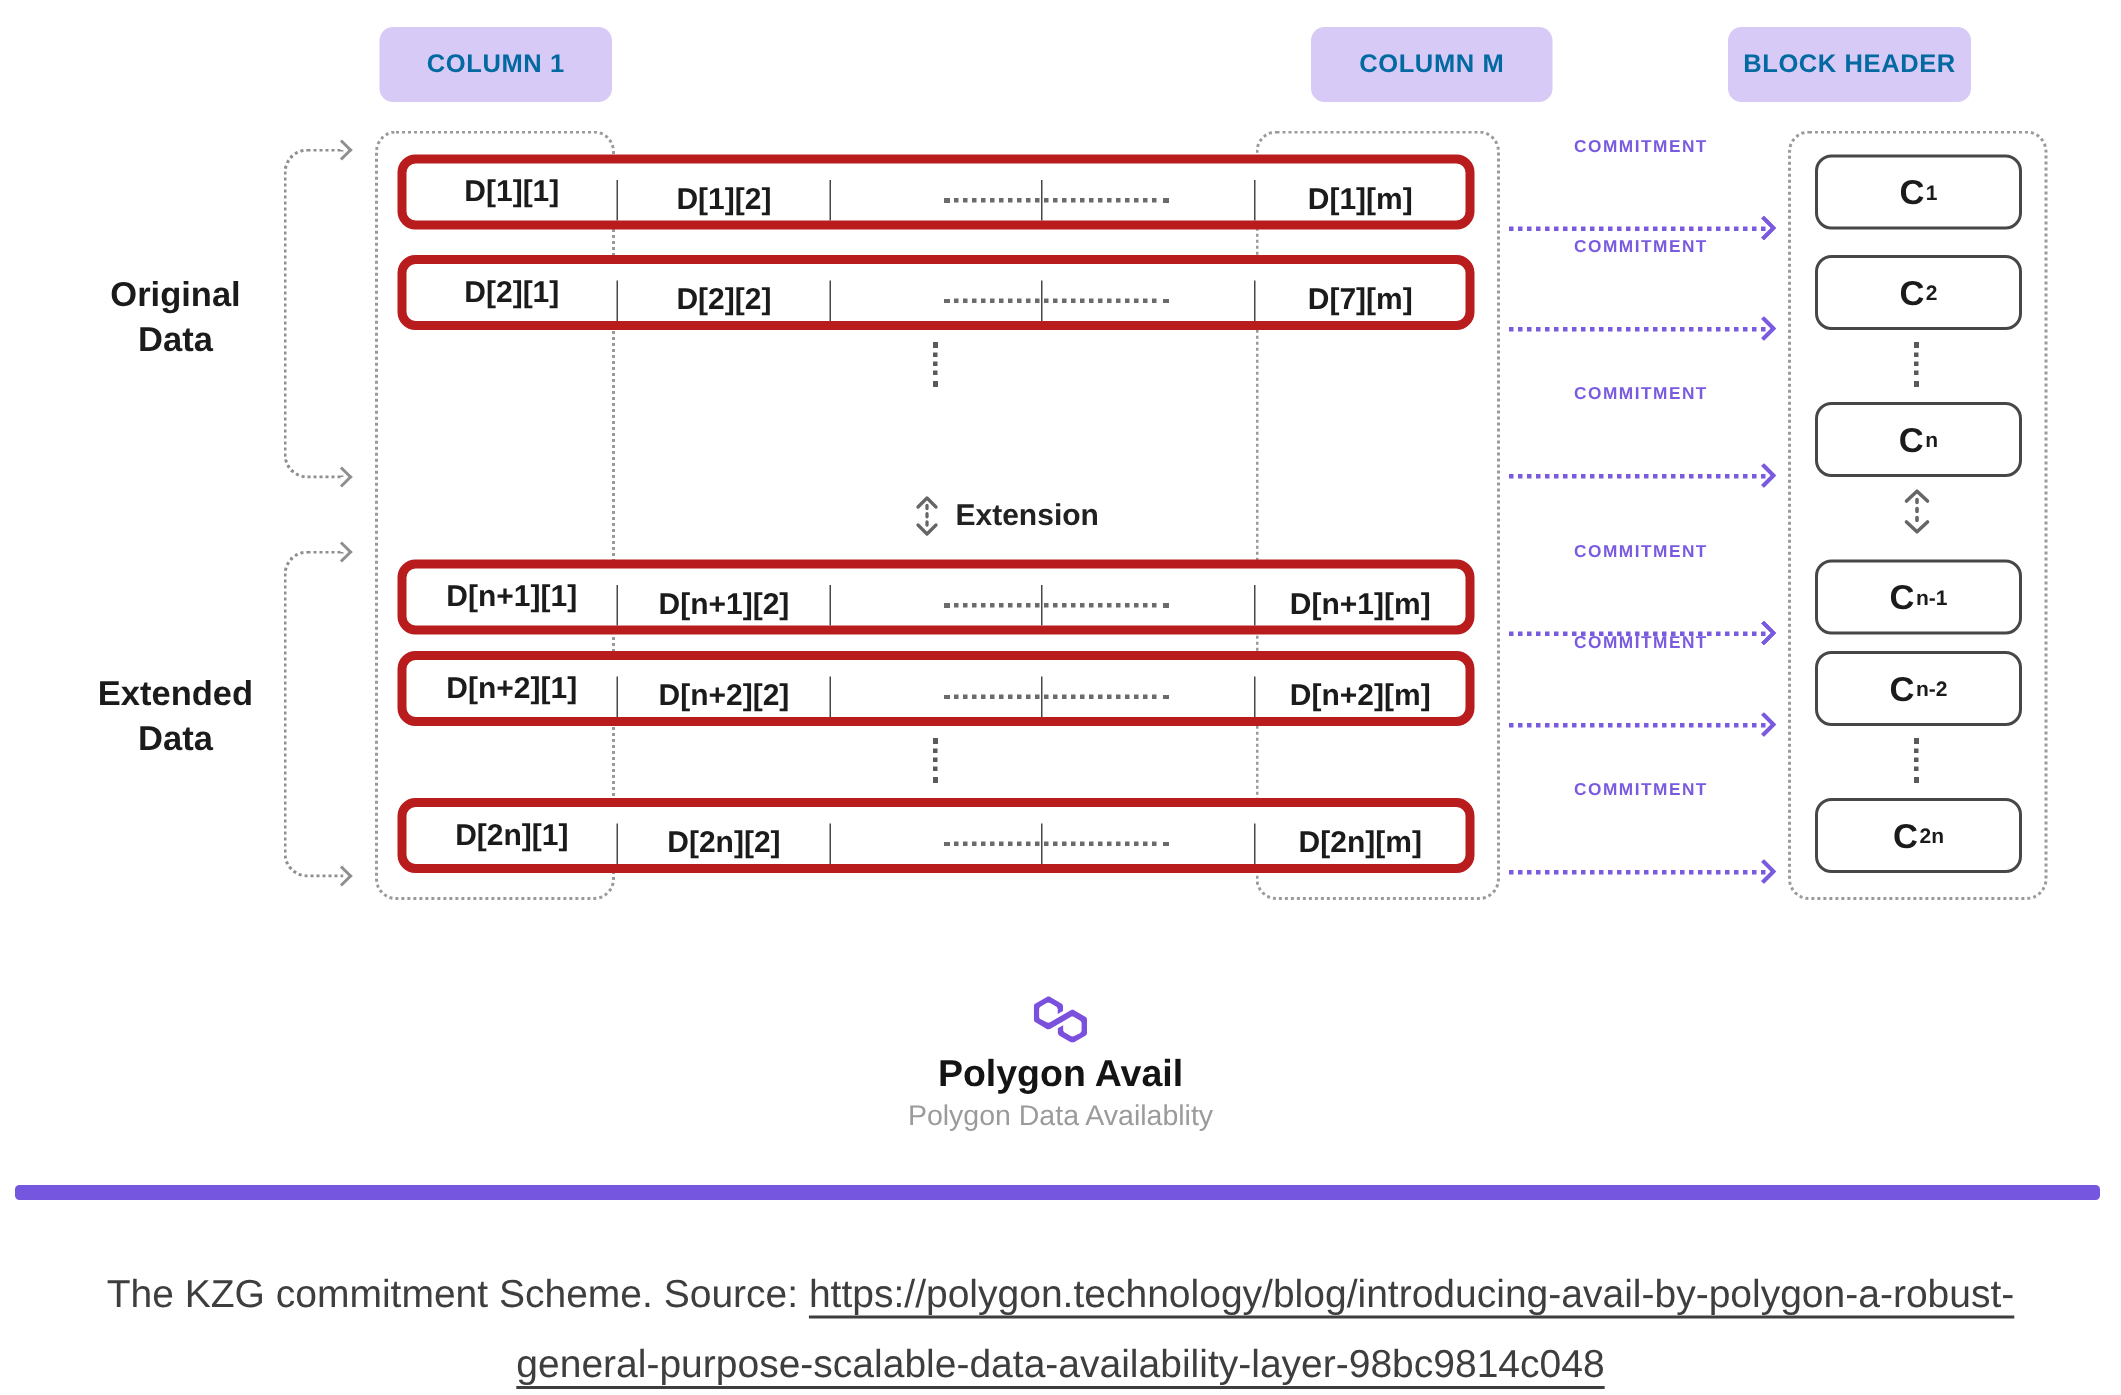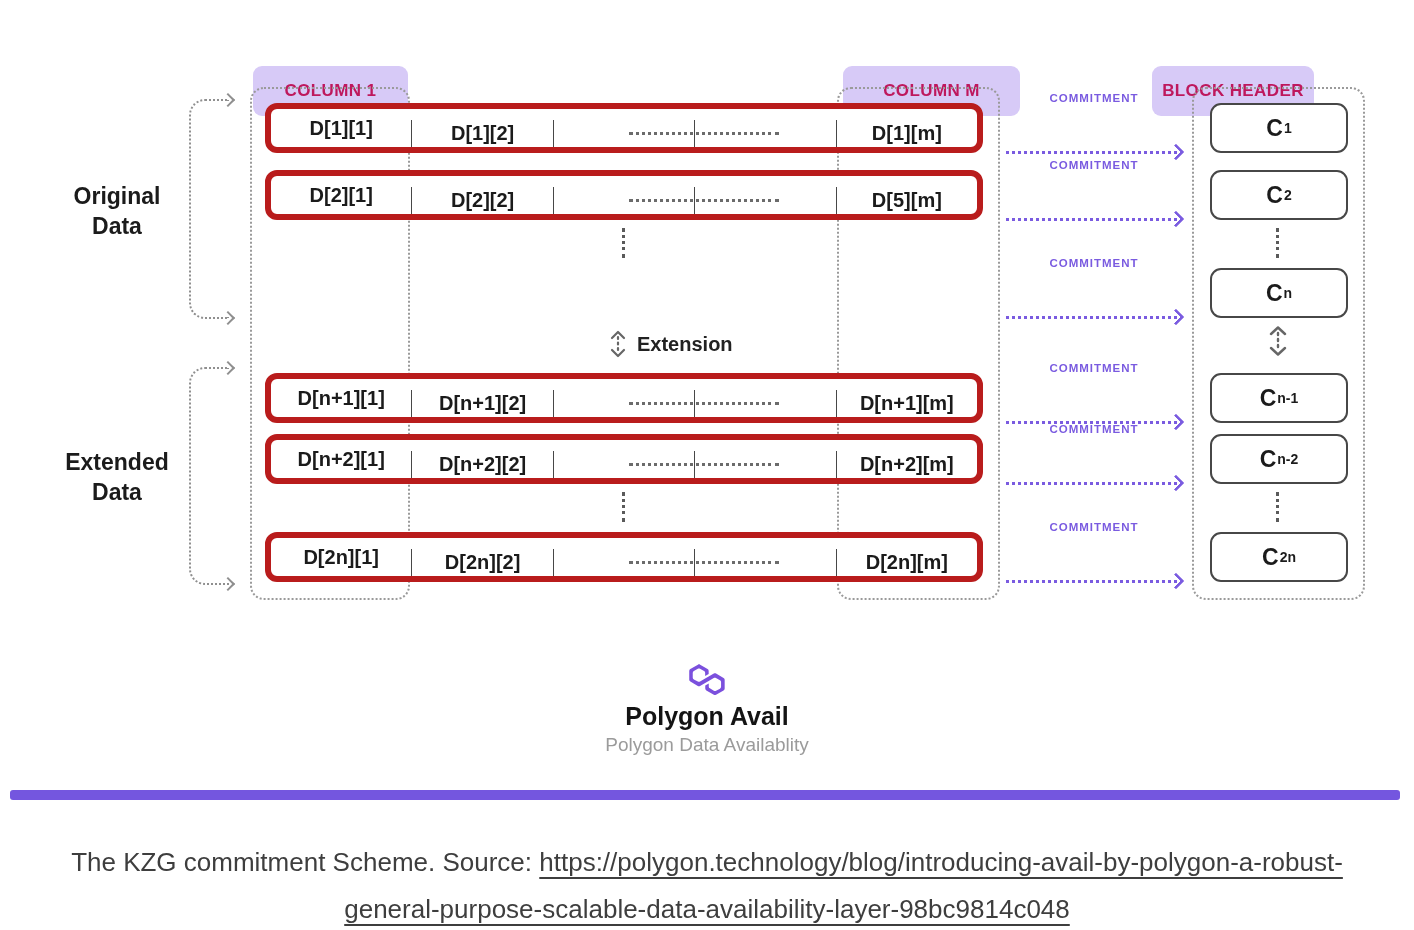--- a/index.html
+++ b/index.html
@@ -3,25 +3,25 @@
 <meta charset="utf-8">
 <style>
   html,body{margin:0;padding:0;background:#fff;}
   .stage{
     position:relative;width:1414px;height:930px;background:#fff;overflow:hidden;
     font-family:"Liberation Sans","DejaVu Sans",sans-serif;color:#1b1b1b;
   }
   
   .badge{
     position:absolute;top:18px;height:50px;border-radius:9px;background:#d7caf7;
-    color:#be185d;font-weight:700;font-size:17px;letter-spacing:.4px;
-    display:flex;align-items:center;justify-content:center;margin-top:48px;
+    color:#0369a1;font-weight:700;font-size:17px;letter-spacing:.4px;
+    display:flex;align-items:center;justify-content:center;
   }
   .badge-col1{left:253px;width:155px;}
-  .badge-colm{left:843px;width:177px;}
+  .badge-colm{left:874px;width:161px;}
   .badge-bh{left:1152px;width:162px;}
   
   .dashed-rect{position:absolute;top:87px;height:513px;border:2px dotted #9a9a9a;border-radius:14px;box-sizing:border-box;}
   .dash-col1{left:250px;width:160px;}
   .dash-colm{left:837px;width:163px;}
   .dash-bh{left:1192px;width:173px;}
   
   .mrow{
     position:absolute;left:265px;width:718px;height:50px;background:#fff;
     border:6px solid #b91c1c;border-radius:12px;box-sizing:border-box;
@@ -117,21 +117,21 @@
     <div class="cell"></div>
     <div class="cell"></div>
     <div class="cell">D[1][m]</div>
     <div class="hdots"></div>
   </div>
   <div class="mrow r1">
     <div class="cell">D[2][1]</div>
     <div class="cell">D[2][2]</div>
     <div class="cell"></div>
     <div class="cell"></div>
-    <div class="cell">D[5][m]</div>
+    <div class="cell">D[7][m]</div>
     <div class="hdots"></div>
   </div>
   <div class="mrow r3">
     <div class="cell">D[n+1][1]</div>
     <div class="cell">D[n+1][2]</div>
     <div class="cell"></div>
     <div class="cell"></div>
     <div class="cell">D[n+1][m]</div>
     <div class="hdots"></div>
   </div>

